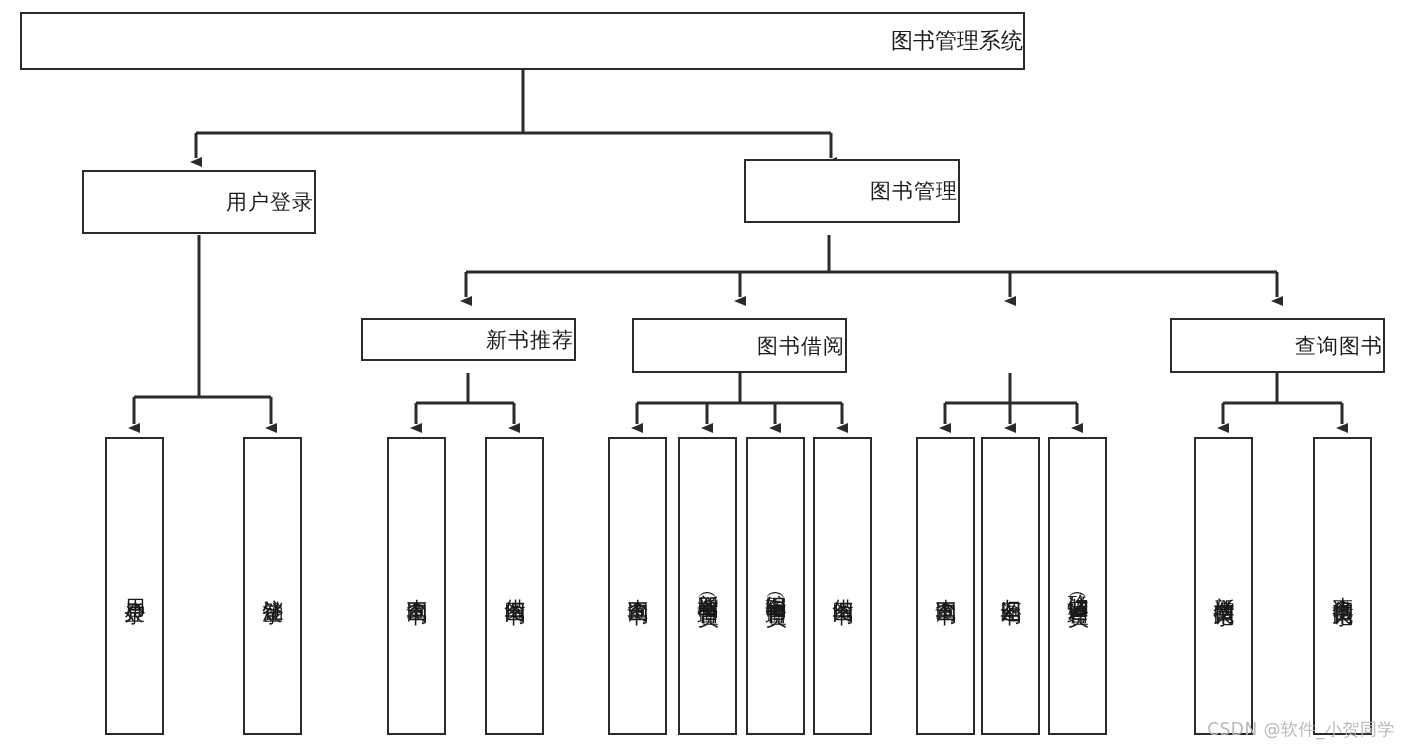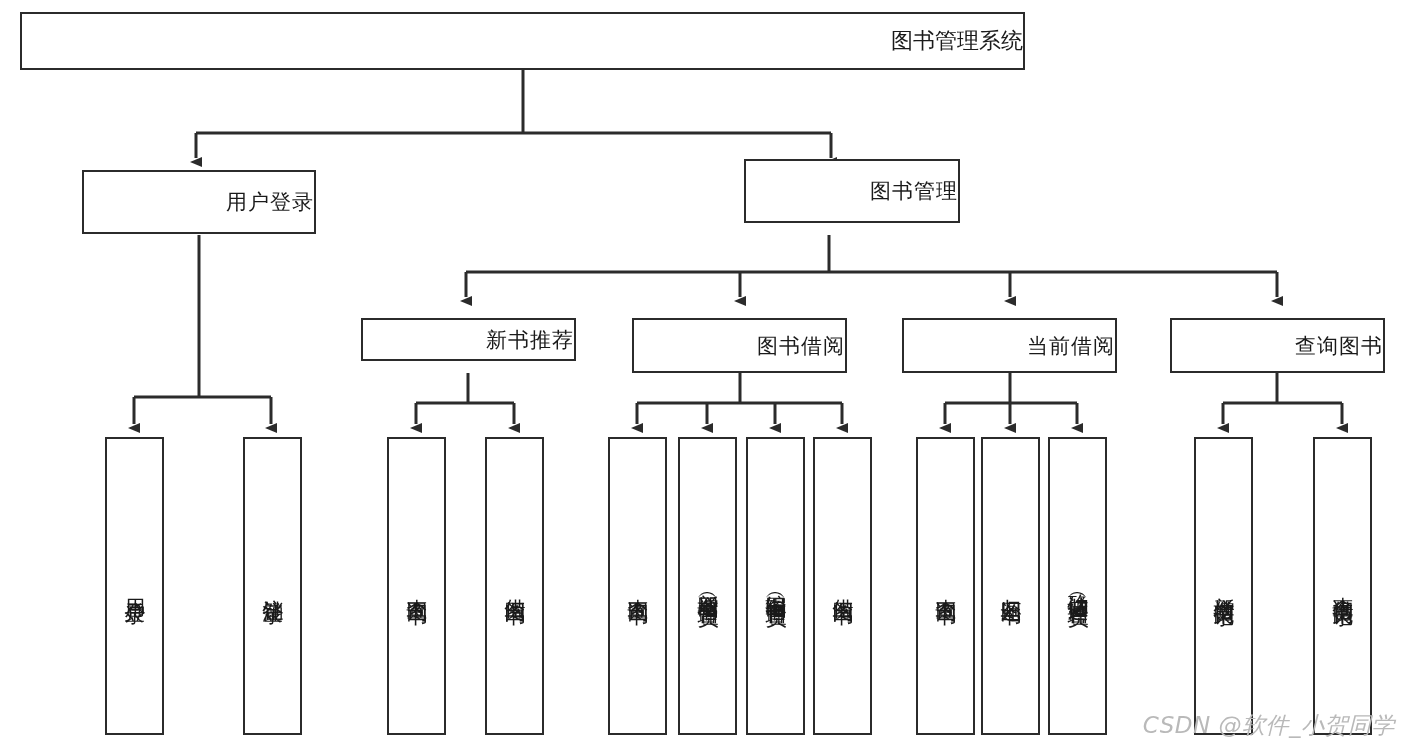--- a/index.html
+++ b/index.html
@@ -56,25 +56,24 @@
   .node.v .vtext {
     writing-mode: vertical-rl;
     text-orientation: upright;
     display: block;
     white-space: nowrap;
   }
   .watermark {
     position: absolute;
     right: 10px;
     bottom: 6px;
-    font-size: 23px;
+    font-size: 17px;
     color: #b9b9b9;
     letter-spacing: 0.5px;
     white-space: nowrap;
-    font-style: italic;
   }
 </style>
 </head>
 <body>
 
 <div id="canvas">
 
   <svg id="wires" viewBox="0 0 1405 747">
     <defs>
       <marker id="arw" markerWidth="10" markerHeight="12" refX="1" refY="6" orient="auto" markerUnits="userSpaceOnUse">
@@ -135,23 +134,20 @@
   <div class="node h" style="left:712px; top:159px; width:216px; height:64px;margin-left:32px;">
     <span>图书管理</span>
   </div>
 
   <div class="node h" style="left:361px; top:318px; width:215px; height:43px;">
     <span>新书推荐</span>
   </div>
   <div class="node h" style="left:632px; top:318px; width:215px; height:55px;">
     <span>图书借阅</span>
   </div>
-  <div class="node h" style="left:902px; top:318px; width:215px; height:55px;">
-    <span>当前借阅</span>
-  </div>
   <div class="node h" style="left:1170px; top:318px; width:215px; height:55px;">
     <span>查询图书</span>
   </div>
 
   <div class="node v" style="left:105px; top:437px; width:59px; height:298px;">
     <span class="vtext">用户登录</span>
   </div>
   <div class="node v" style="left:243px; top:437px; width:59px; height:298px;">
     <span class="vtext">注销登录</span>
   </div>

